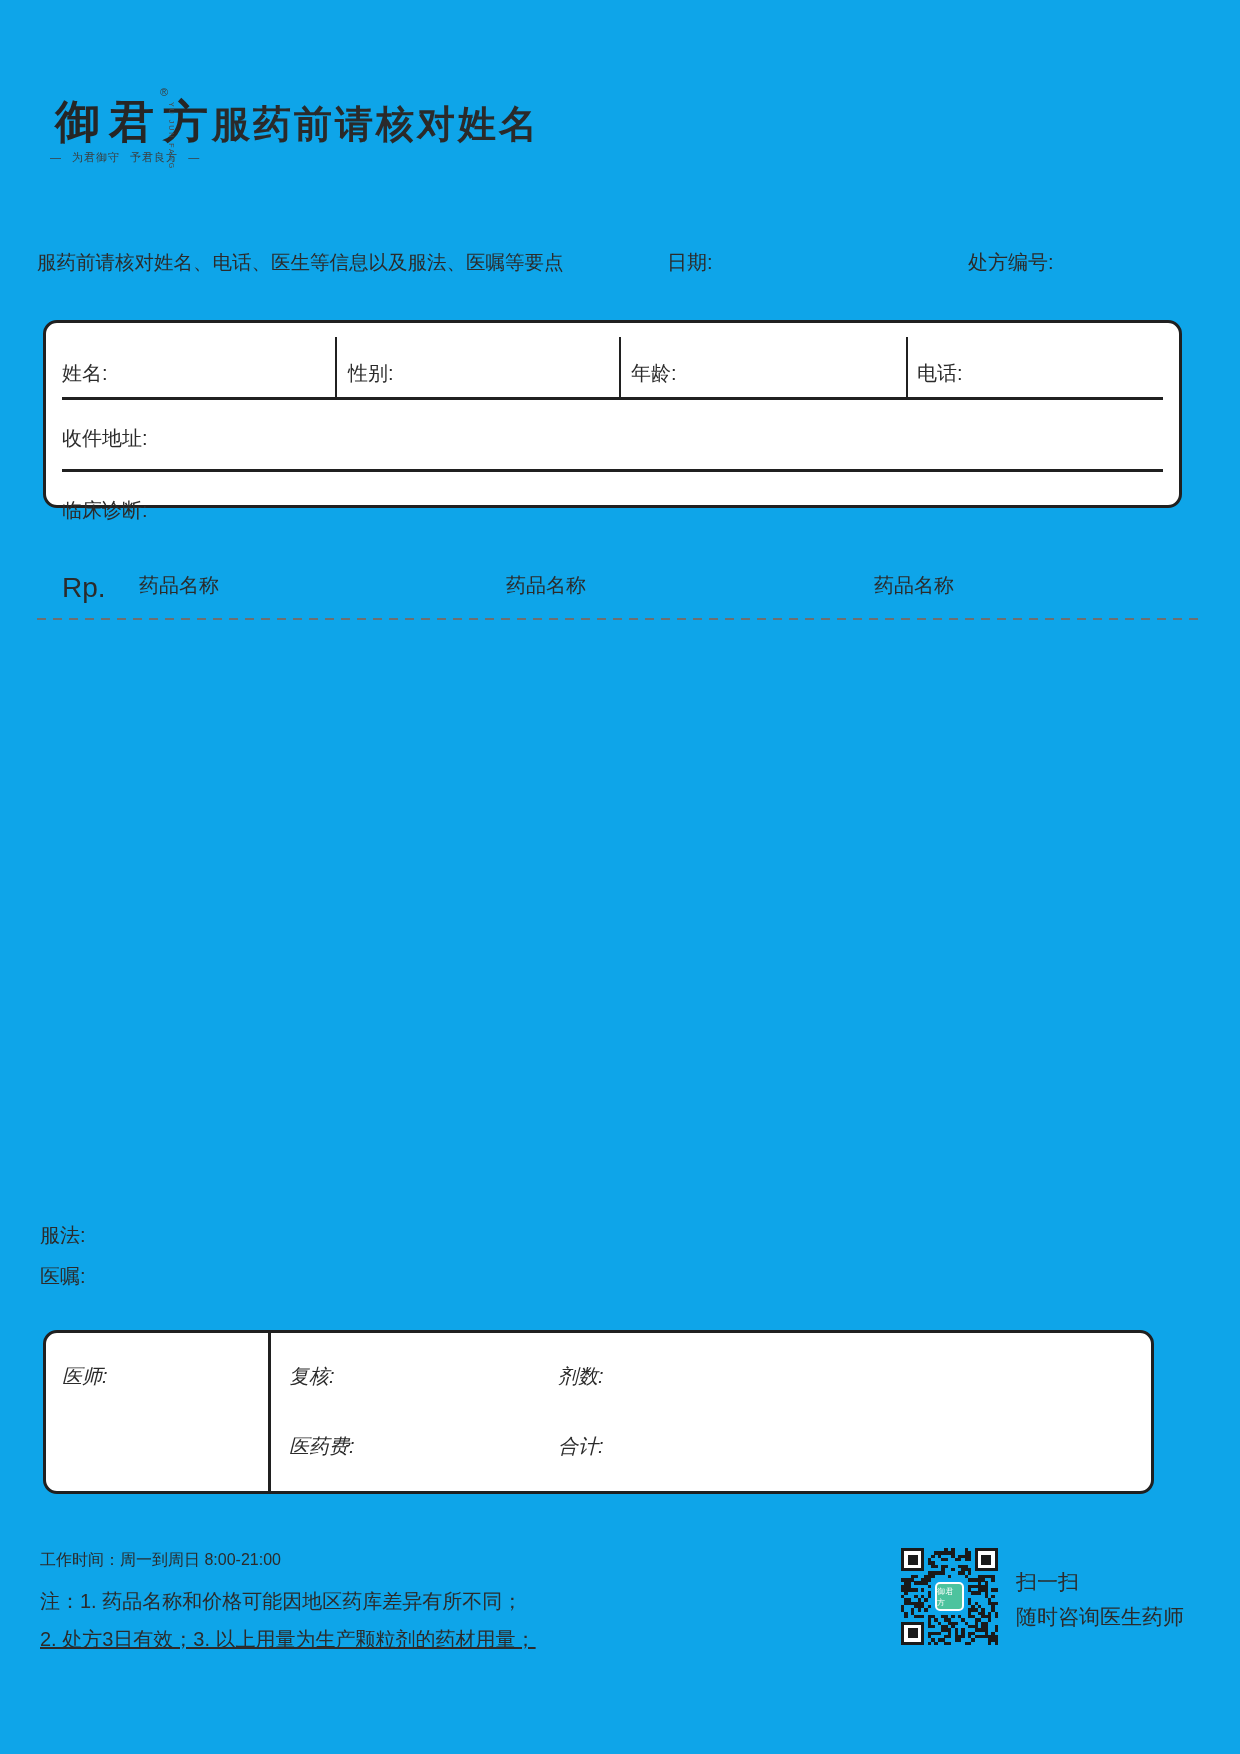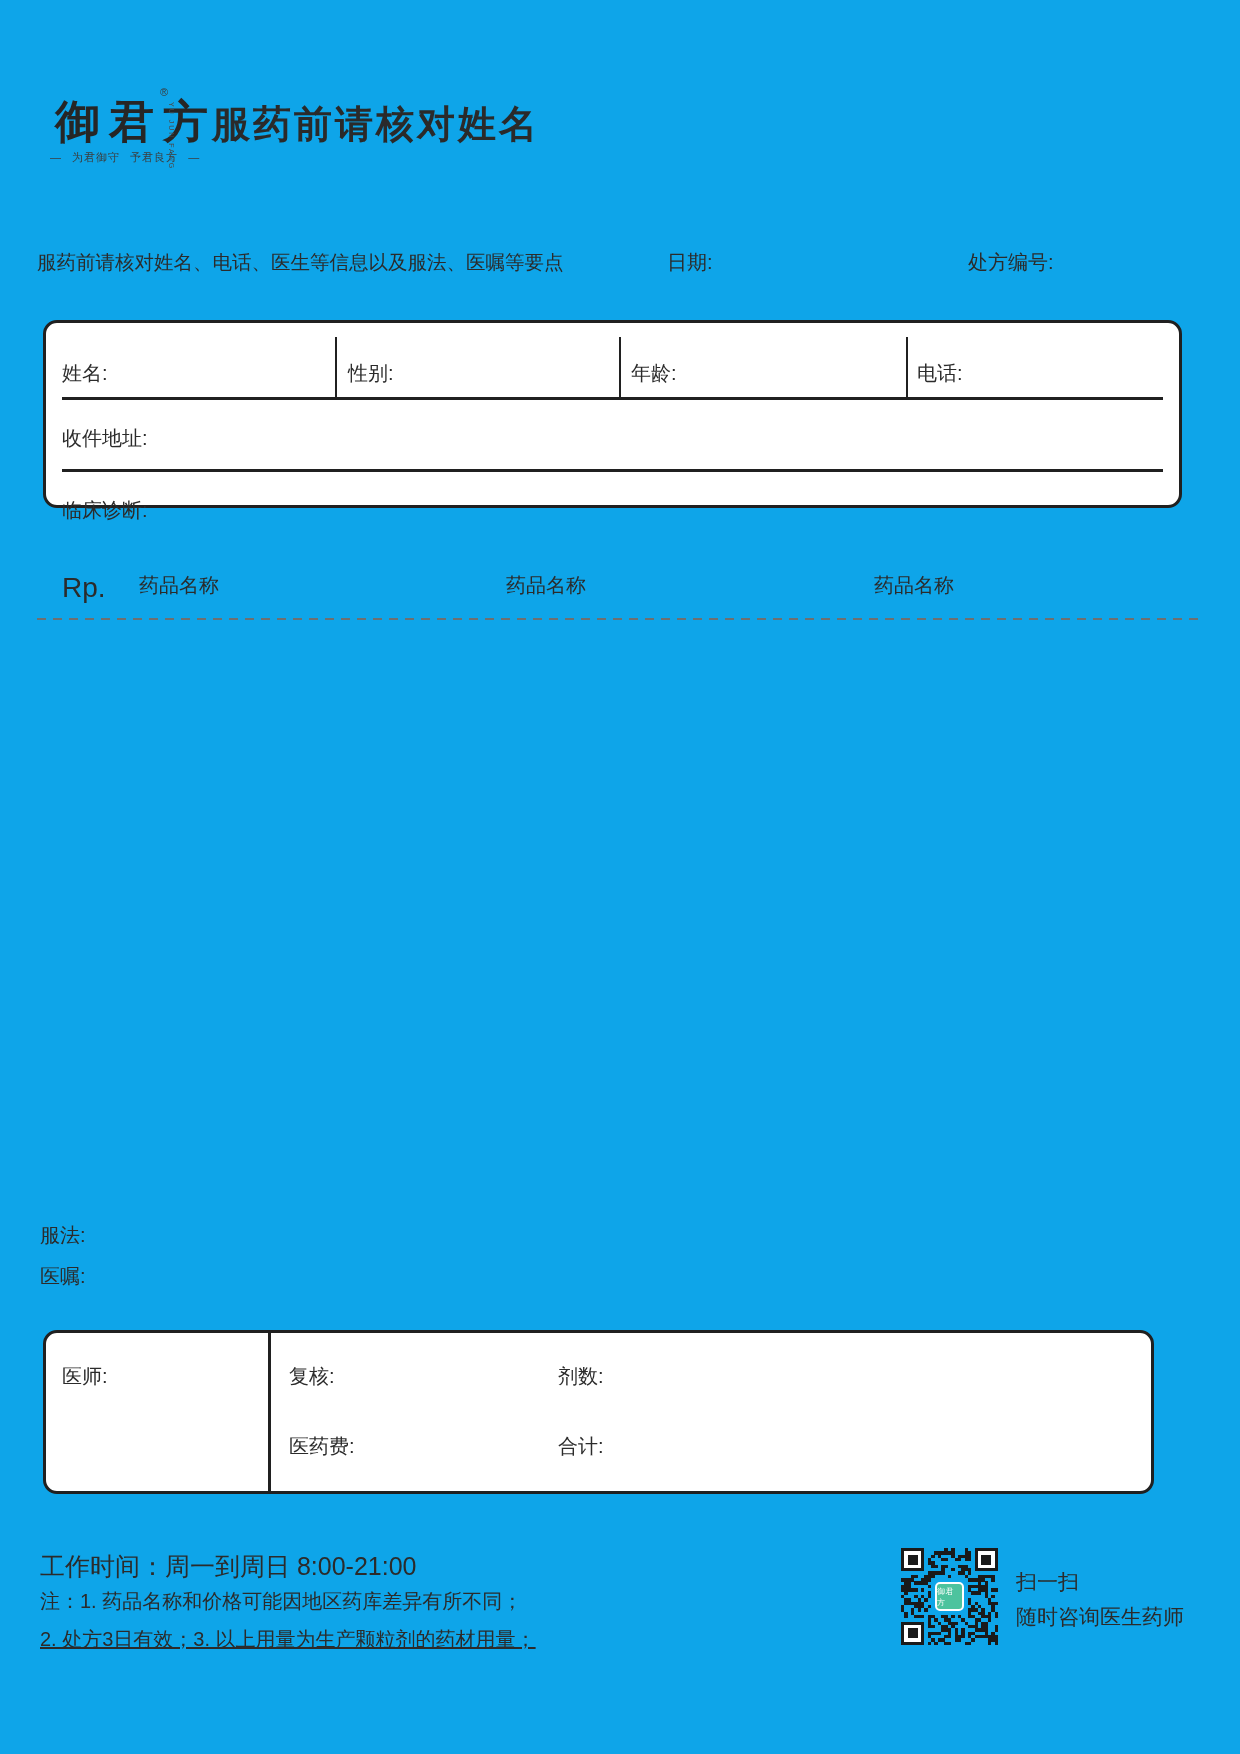--- a/index.html
+++ b/index.html
@@ -73,30 +73,31 @@
   
   .usage-label  { position:absolute; left:40px; top:1222px; font-size:20px; }
   .advice-label { position:absolute; left:40px; top:1263px; font-size:20px; }
 
   
   .summary-box {
     position:absolute; left:43px; top:1330px;
     width:1111px; height:164px;
     border:3px solid #202020; border-radius:14px;
     background:#fff;
+    font-style:italic;
   }
   .summary-box .svdiv { position:absolute; left:222px; top:0; bottom:0; width:3px; background:#202020; }
   .doctor-label { position:absolute; left:16px;  top:30px;  font-size:20px; }
   .review-label { position:absolute; left:243px; top:30px;  font-size:20px; }
   .dose-label   { position:absolute; left:512px; top:30px;  font-size:20px; }
   .fee-label    { position:absolute; left:243px; top:100px; font-size:20px; }
   .total-label  { position:absolute; left:512px; top:100px; font-size:20px; }
 
   
-  .work-hours { position:absolute; left:40px; top:1550px; font-size:25px; white-space:nowrap; }
+  .work-hours { position:absolute; left:40px; top:1550px; font-size:16px; white-space:nowrap; }
   .note-1     { position:absolute; left:40px; top:1588px; font-size:20px; white-space:nowrap; }
   .note-2     { position:absolute; left:40px; top:1626px; font-size:20px; white-space:nowrap;text-decoration:underline; }
 
   
   .qr-wrap { position:absolute; left:901px; top:1548px; width:97px; height:97px; }
   .qr-wrap svg { width:97px; height:97px; display:block; shape-rendering:crispEdges; }
   .qr-logo {
     position:absolute; left:34px; top:34px; width:29px; height:29px;
     border-radius:5px; border:2px solid #ffffff;
     display:flex; align-items:center; justify-content:center;

